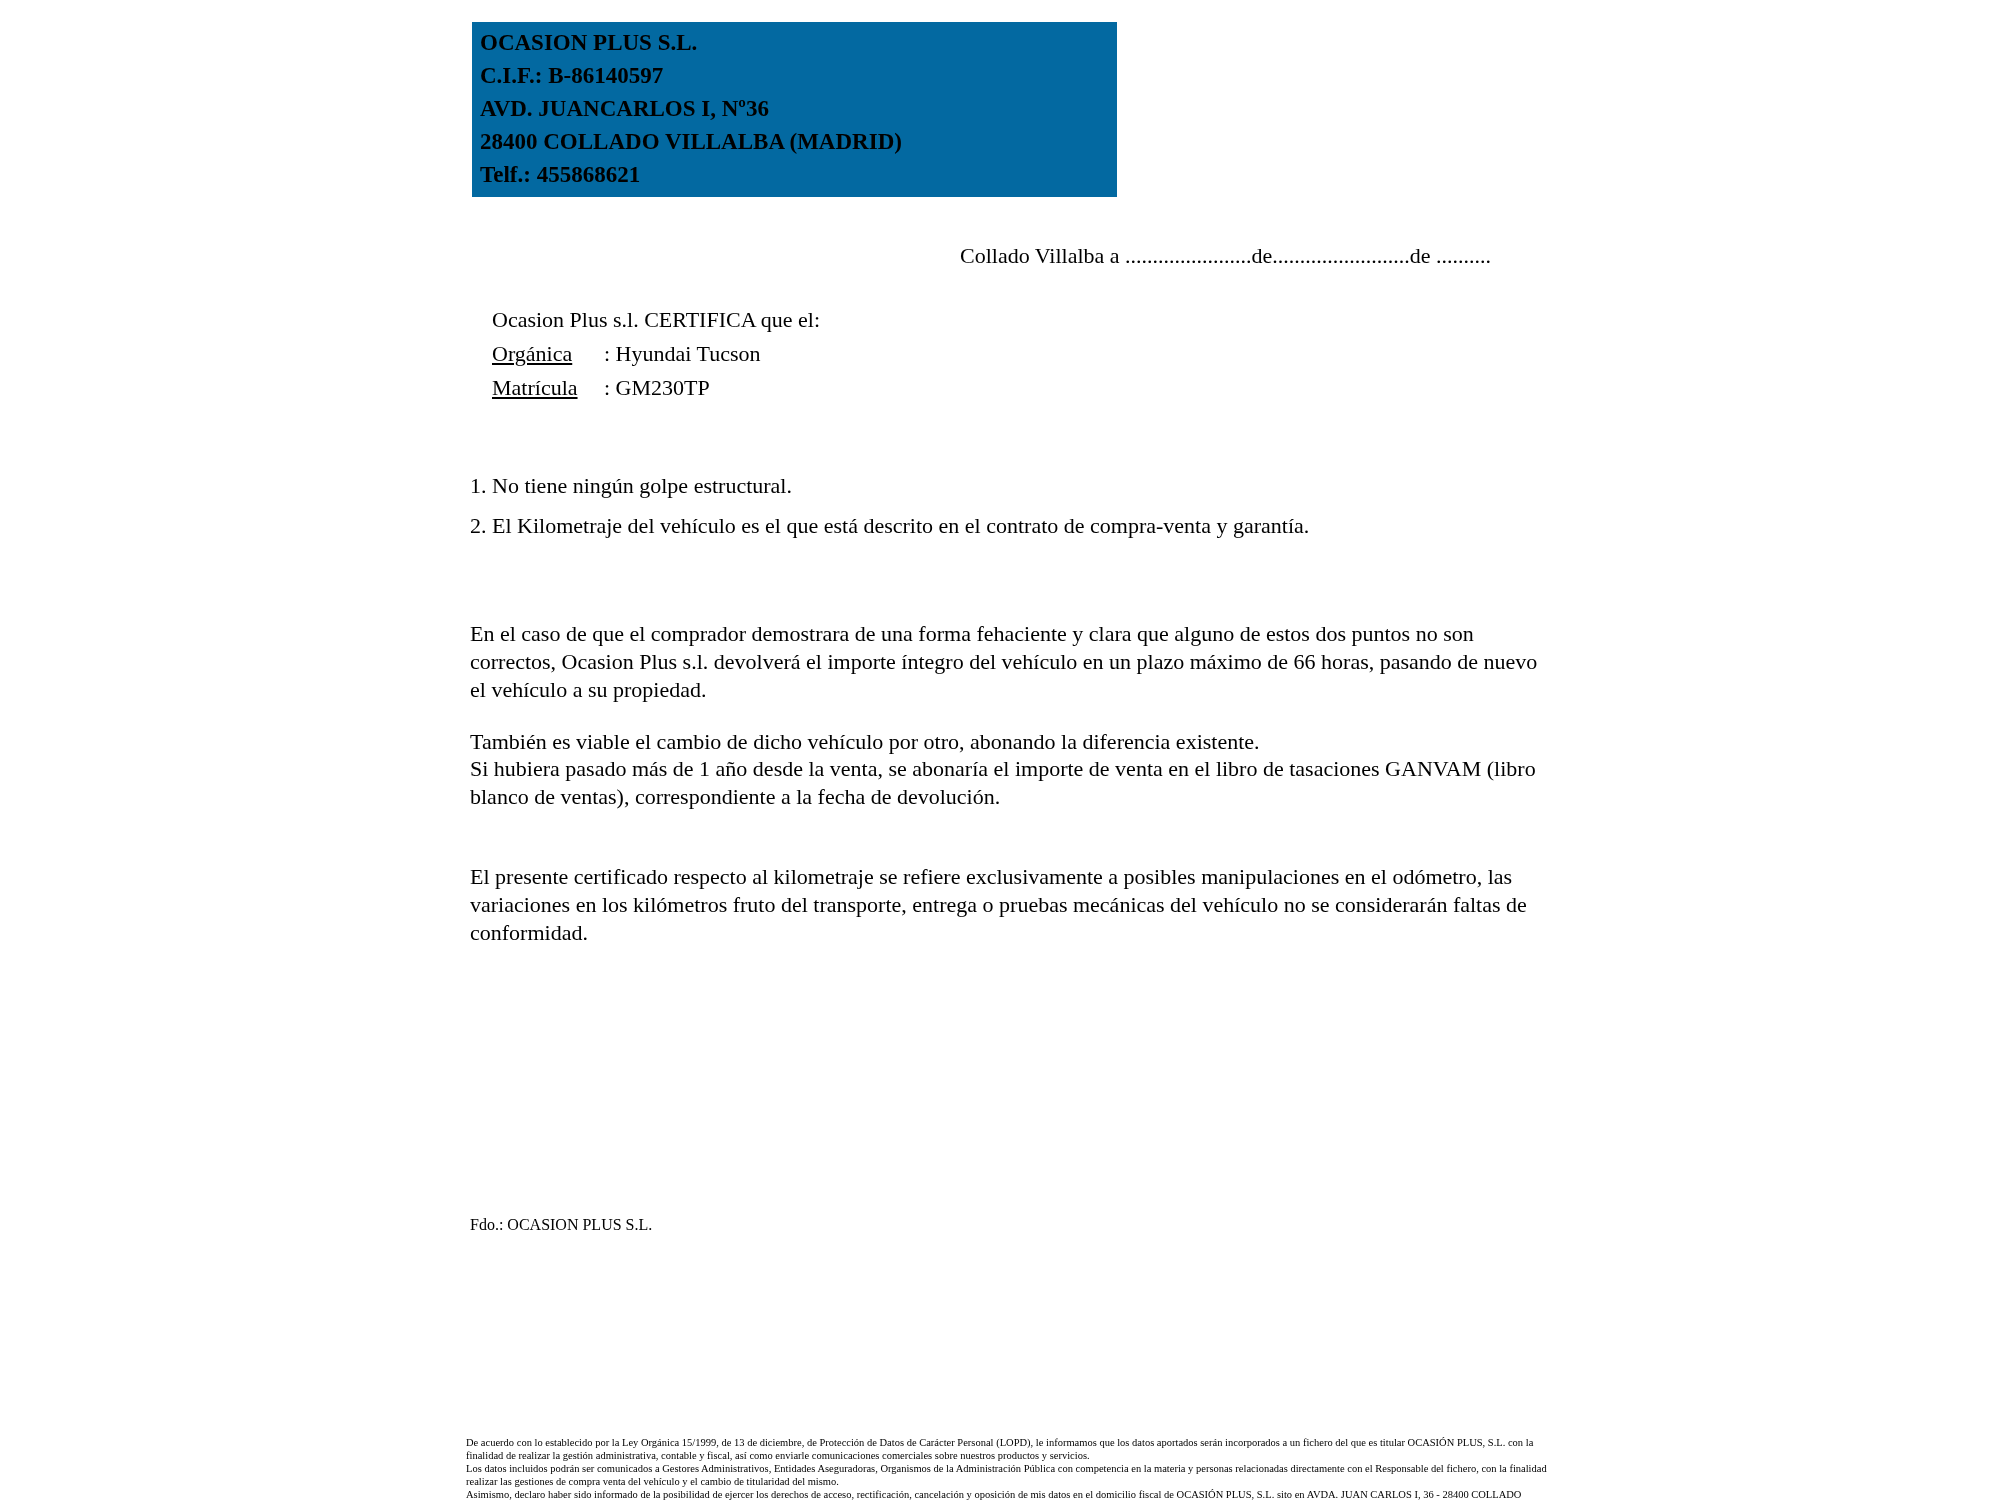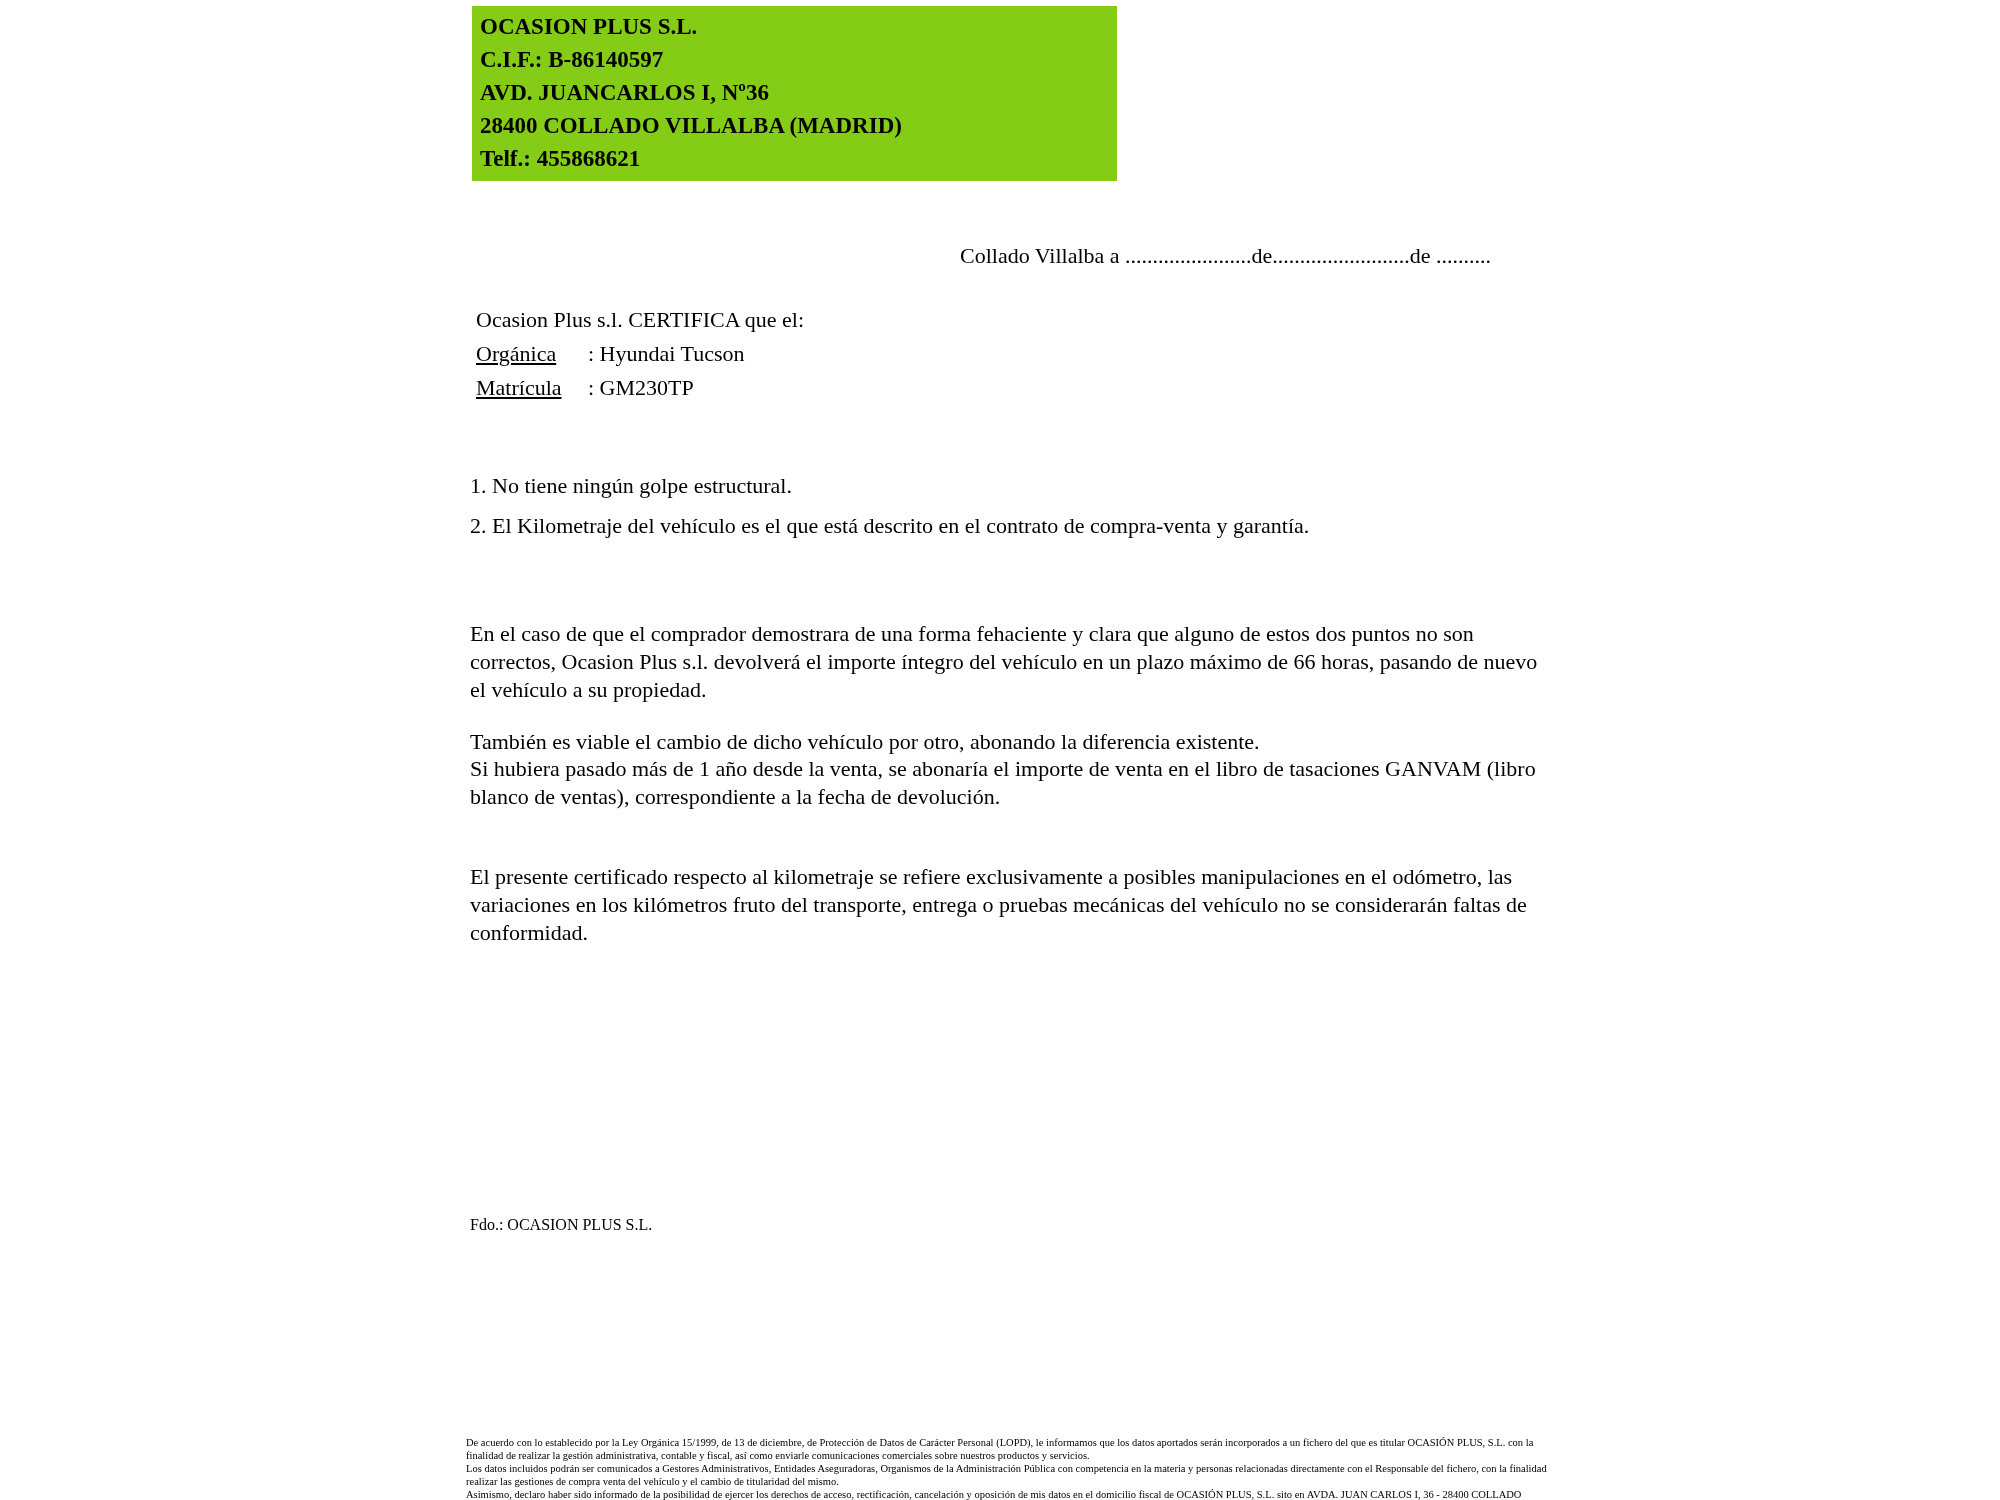--- a/index.html
+++ b/index.html
@@ -33,21 +33,21 @@
   }
   .date-line {
     position: absolute;
     left: 960px;
     top: 243px;
     font-size: 22px;
     white-space: nowrap;
   }
   .certify {
     position: absolute;
-    left: 476px;
+    left: 492px;
     top: 303px;
     font-size: 22px;
     line-height: 34px;
   }
   .lbl {
     display: inline-block;
     width: 112px;
   }
   .lbl span {
     text-decoration: underline;
@@ -81,21 +81,21 @@
   }
   .legal-footer p {
     margin: 0;
   }
 </style>
 </head>
 <body>
 
 <div class="page">
 
-  <div class="header-box" style="background: #84cc16;">
+  <div class="header-box" style="background: #0369a1; margin-top: 16px;">
     <div class="hline">OCASION PLUS S.L.</div>
     <div class="hline">C.I.F.: B-86140597</div>
     <div class="hline">AVD. JUANCARLOS I, Nº36</div>
     <div class="hline">28400 COLLADO VILLALBA (MADRID)</div>
     <div class="hline">Telf.: 455868621</div>
   </div>
 
   <div class="date-line">Collado Villalba a .......................de.........................de ..........</div>
 
   <div class="certify">

